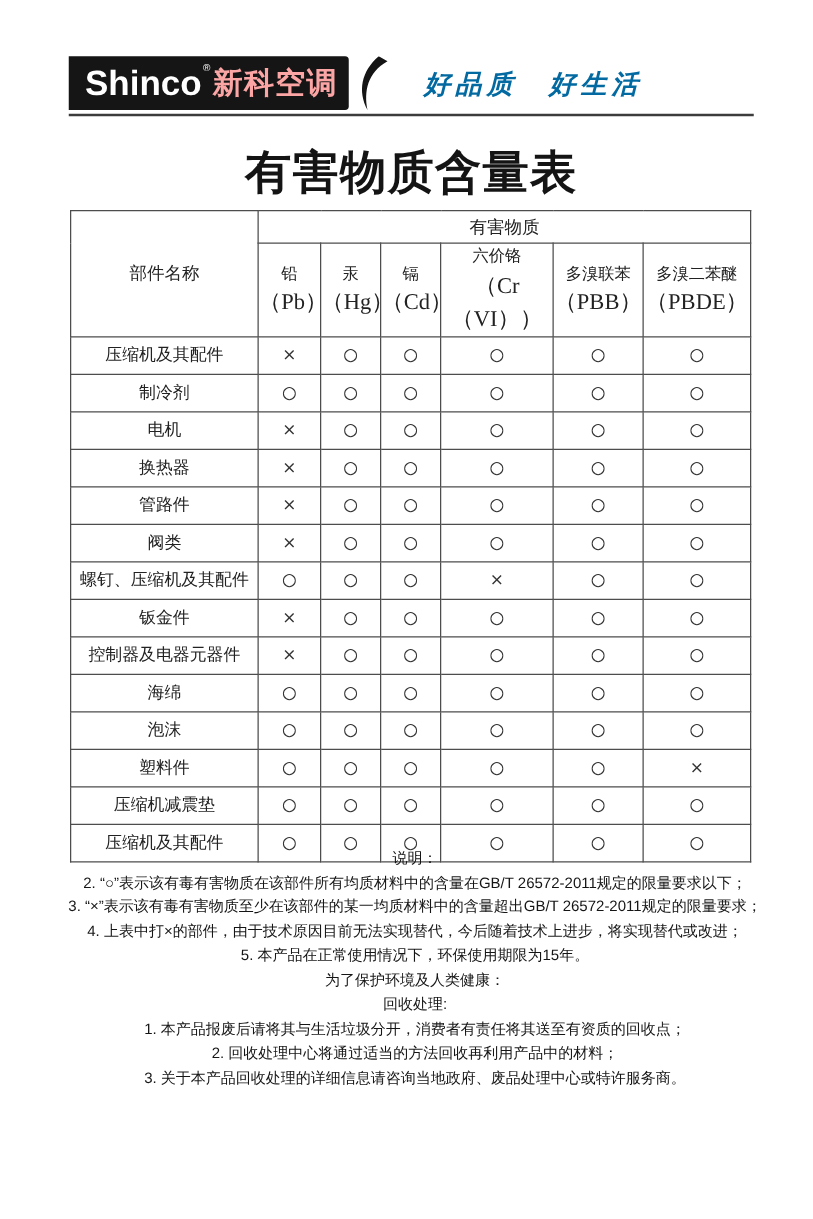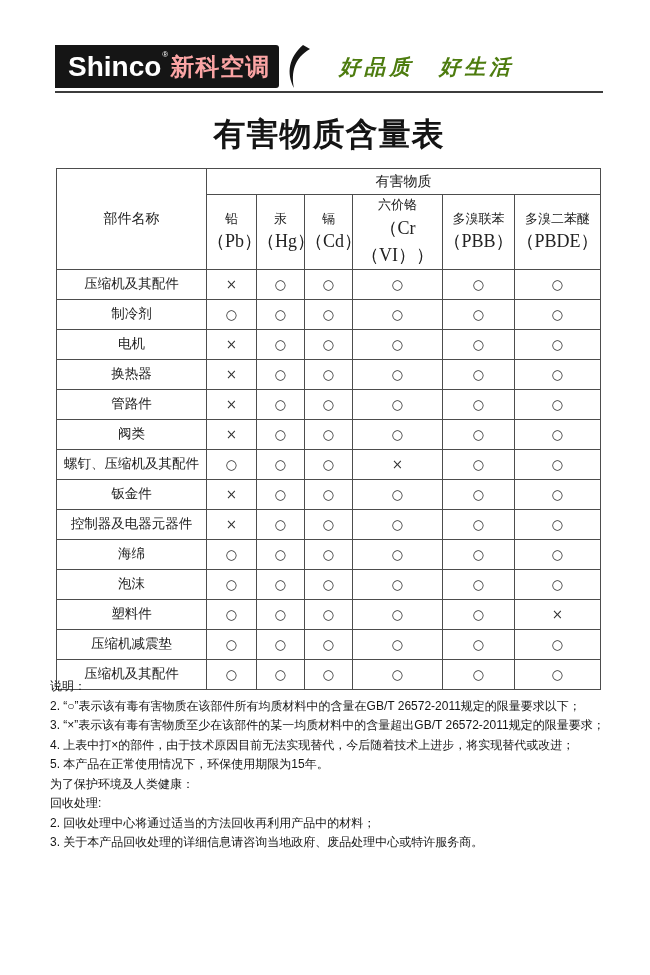--- a/index.html
+++ b/index.html
@@ -11,46 +11,46 @@
   .logo-bar { background:#151515; height:43px; display:flex; align-items:center;
               padding:0 9px 0 13px; border-radius:0 3px 3px 0;justify-content:space-between; }
   .brand-en { color:#fff; font-family:"Liberation Sans","DejaVu Sans",sans-serif; font-weight:bold;
               font-size:28px; line-height:1; }
   .reg { color:#fff; font-size:8px; align-self:flex-start; margin:5px 2px 0 1px;
          font-family:"Liberation Sans",sans-serif; }
   .brand-cn { color:#fca5a5; font-family:"Liberation Sans","DejaVu Sans",sans-serif; font-weight:bold;
               font-size:24px; letter-spacing:1px; line-height:1; }
   .crescent { margin-left:5px; height:43px; }
   .slogan { margin-left:28px; font-size:21px; font-weight:bold; font-style:italic;
-            font-family:"DejaVu Serif","Liberation Serif",serif; letter-spacing:4px; color:#4d7c0f;
+            font-family:"DejaVu Serif","Liberation Serif",serif; letter-spacing:4px; color:#0369a1;
             white-space:nowrap; }
   .divider { position:absolute; left:55px; top:91px; width:548px; height:0; border-top:2px solid #3c3c3c; }
 
   
   .title { position:absolute; top:113px; left:55px; width:548px; text-align:center;
-           font-family:"Liberation Sans","DejaVu Sans",sans-serif; font-size:32px; font-weight:bold;
+           font-family:"Liberation Sans","DejaVu Sans",sans-serif; font-size:37px; font-weight:bold;
            letter-spacing:1px; color:#141414; }
 
   
   table.rohs { position:absolute; top:168px; left:56px; width:544px; border-collapse:collapse;
                table-layout:fixed; color:#222; }
   table.rohs th, table.rohs td { border:1px solid #4d4d4d; font-weight:normal; padding:0;
                text-align:center; vertical-align:middle; }
   th.substances-header { height:25px; font-size:14px; }
   th.part-header { font-size:14px; }
   th.sub { height:45px; font-size:13px; line-height:1.5; }
   th.sub .sym { font-size:18px; }
   tbody.rows td { height:29px; font-size:13.5px; }
   td.mark { font-size:15px; font-family:"DejaVu Sans","Liberation Sans",sans-serif; color:#333; }
 
   
   .notes { position:absolute; left:50px; top:677px; width:564px;
            font-family:"Liberation Sans","DejaVu Sans",sans-serif; font-size:12px;
            line-height:19.5px; color:#151515; }
-  .notes div { white-space:nowrap; }
+  .notes div { white-space:nowrap;text-align:center; }
 </style>
 </head>
 <body>
 
 <div class="page">
 
   <div class="logo-row">
     <div class="logo-bar">
       <span class="brand-en">Shinco</span>
       <span class="reg">®</span>
@@ -241,18 +241,19 @@
     <div>说明：</div>
     <div id="notes-list">
         <div>2. “○”表示该有毒有害物质在该部件所有均质材料中的含量在GB/T 26572-2011规定的限量要求以下；</div>
         <div>3. “×”表示该有毒有害物质至少在该部件的某一均质材料中的含量超出GB/T 26572-2011规定的限量要求；</div>
         <div>4. 上表中打×的部件，由于技术原因目前无法实现替代，今后随着技术上进步，将实现替代或改进；</div>
         <div>5. 本产品在正常使用情况下，环保使用期限为15年。</div>
       </div>
     <div>为了保护环境及人类健康：</div>
     <div>回收处理:</div>
     <div id="recycle-list">
+        <div>1. 本产品报废后请将其与生活垃圾分开，消费者有责任将其送至有资质的回收点；</div>
         <div>2. 回收处理中心将通过适当的方法回收再利用产品中的材料；</div>
         <div>3. 关于本产品回收处理的详细信息请咨询当地政府、废品处理中心或特许服务商。</div>
       </div>
   </div>
 
 </div>
 
 </body></html>

